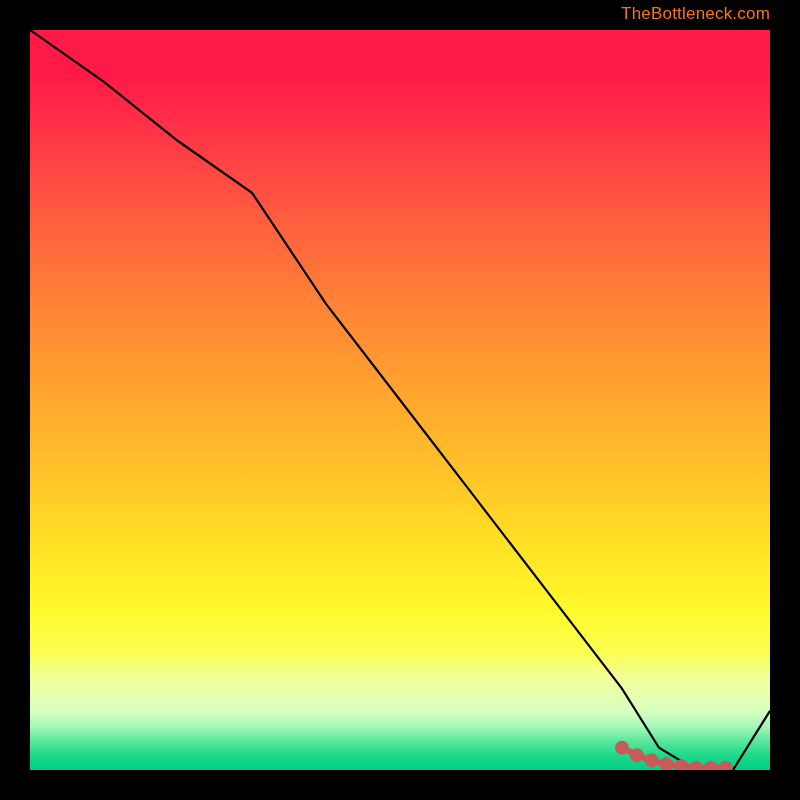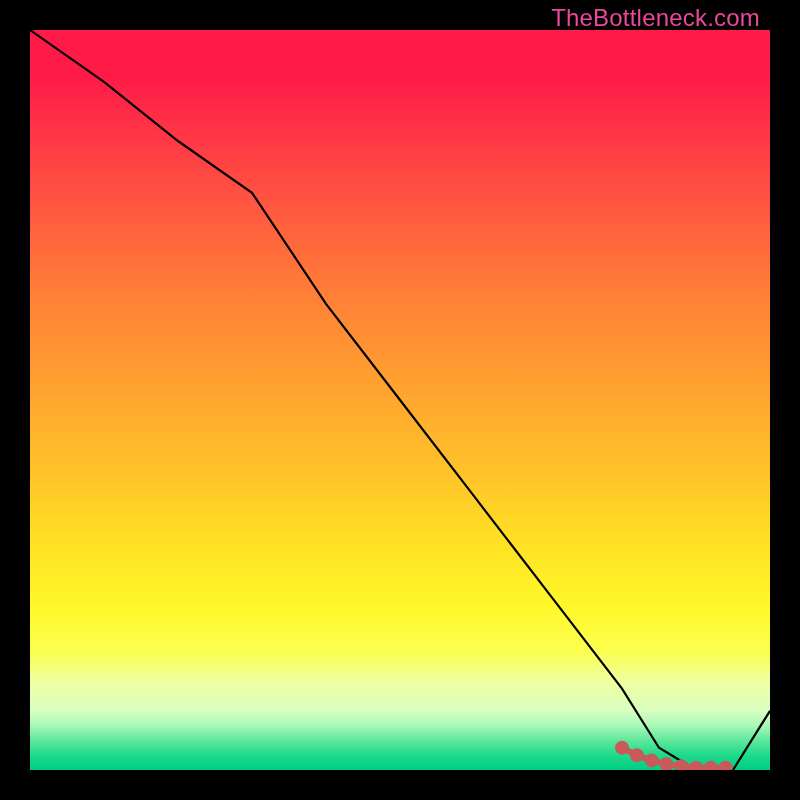--- a/index.html
+++ b/index.html
@@ -50,23 +50,23 @@
   }
   svg.curve {
     position: absolute;
     inset: 0;
     width: 100%;
     height: 100%;
   }
   .watermark {
     position: absolute;
     top: 4px;
-    right: 40px;
-    color: #ec4899;
-    font-size: 24px;
+    right: 30px;
+    color: #f97316;
+    font-size: 17px;
     letter-spacing: 0.2px;
     user-select: none;
   }
 </style>
 </head>
 <body>
 
 <div class="stage">
   <div class="watermark">TheBottleneck.com</div>
 

